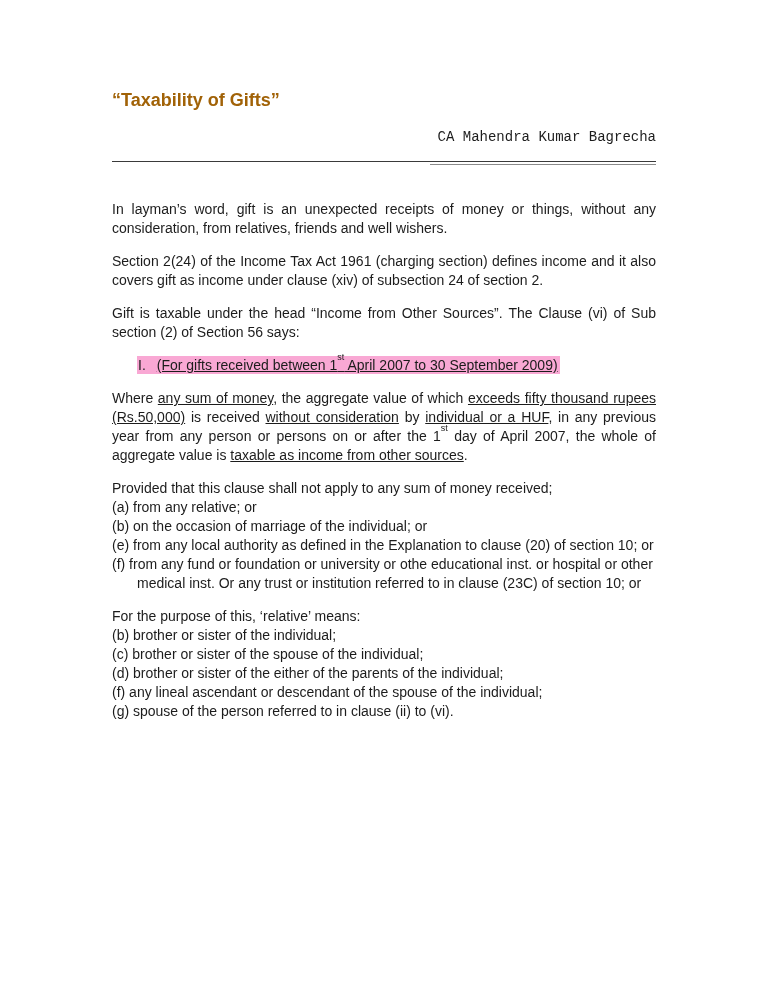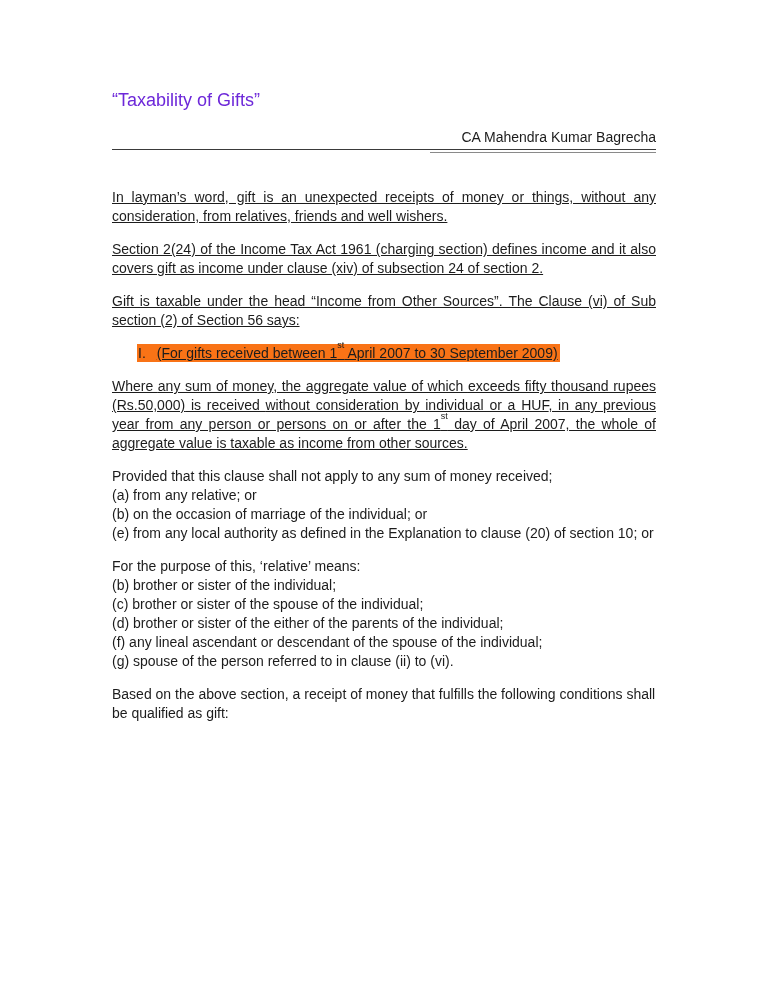--- a/index.html
+++ b/index.html
@@ -18,44 +18,44 @@
     height: 994px;
     padding: 90px 112px 0 112px;
     font-family: "Liberation Sans", "DejaVu Sans", sans-serif;
     font-size: 14px;
     line-height: 19px;
     color: #1c1c1c;
   }
   .doc-title {
     font-size: 18px;
     line-height: 21px;
-    font-weight: normal;
+    font-weight: bold;
     margin: 0 0 17px 0;
-    color: #6d28d9;
+    color: #a16207;
   }
   .author-section {
     margin-bottom: 35px;
   }
   .author-row {
     text-align: right;
-    padding-bottom: 2px;
+    padding-bottom: 14px;
     border-bottom: 1px solid #3a3a3a;
+    font-family: Liberation Mono, monospace;
   }
   .author-underline {
     width: 226px;
     margin-left: auto;
     border-bottom: 1px solid #8a8a8a;
     margin-top: 2px;
   }
   .blk {
     margin: 0 0 14px 0;
   }
   .just {
     text-align: justify;
-    text-decoration: underline;
   }
   .heading-line {
     margin: 0 0 14px 0;
     padding-left: 25px;
   }
   .hl-chip {
     padding: 1px 2px 1px 1px;
   }
   .numgap {
     display: inline-block;
@@ -89,36 +89,36 @@
     <div class="author-underline"></div>
   </div>
 
   <p class="blk just">In layman’s word, gift is an unexpected receipts of money or things, without any consideration, from relatives, friends and well wishers.</p>
 
   <p class="blk just">Section 2(24) of the Income Tax Act 1961 (charging section) defines income and it also covers gift as income under clause (xiv) of subsection 24 of section 2.</p>
 
   <p class="blk just">Gift is taxable under the head “Income from Other Sources”. The Clause (vi) of Sub section (2) of Section 56 says:</p>
 
   <div class="heading-line">
-    <span class="hl-chip" style="background-color: #f97316;"><span>I.</span><span class="numgap"></span><span class="ul"><span>(For gifts received between 1</span><sup class="st">st</sup><span> April 2007 to 30 September 2009)</span></span></span>
+    <span class="hl-chip" style="background-color: #f9a8d4;"><span>I.</span><span class="numgap"></span><span class="ul"><span>(For gifts received between 1</span><sup class="st">st</sup><span> April 2007 to 30 September 2009)</span></span></span>
   </div>
 
   <p class="blk just"><span>Where </span><span class="ul">any sum of money</span><span>, the aggregate value of which </span><span class="ul">exceeds fifty thousand rupees (Rs.50,000)</span><span> is received </span><span class="ul">without consideration</span><span> by </span><span class="ul">individual or a HUF</span><span>, in any previous year from any person or persons on or after the 1</span><sup class="st">st</sup><span> day of April 2007, the whole of aggregate value is </span><span class="ul">taxable as income from other sources</span><span>.</span></p>
 
   <div class="blk hang-list">
     <div class="item">Provided that this clause shall not apply to any sum of money received;</div>
     <div class="item">(a) from any relative; or</div>
     <div class="item">(b) on the occasion of marriage of the individual; or</div>
     <div class="item">(e) from any local authority as defined in the Explanation to clause (20) of section 10; or</div>
+    <div class="item">(f) from any fund or foundation or university or othe educational inst. or hospital or other medical inst. Or any trust or institution referred to in clause (23C) of section 10; or</div>
   </div>
 
   <div class="blk hang-list">
     <div class="item">For the purpose of this, ‘relative’ means:</div>
     <div class="item">(b) brother or sister of the individual;</div>
     <div class="item">(c) brother or sister of the spouse of the individual;</div>
     <div class="item">(d) brother or sister of the either of the parents of the individual;</div>
     <div class="item">(f) any lineal ascendant or descendant of the spouse of the individual;</div>
     <div class="item">(g) spouse of the person referred to in clause (ii) to (vi).</div>
   </div>
 
-  <p class="blk">Based on the above section, a receipt of money that fulfills the following conditions shall be qualified as gift:</p>
 
 </div>
 
 </body></html>

